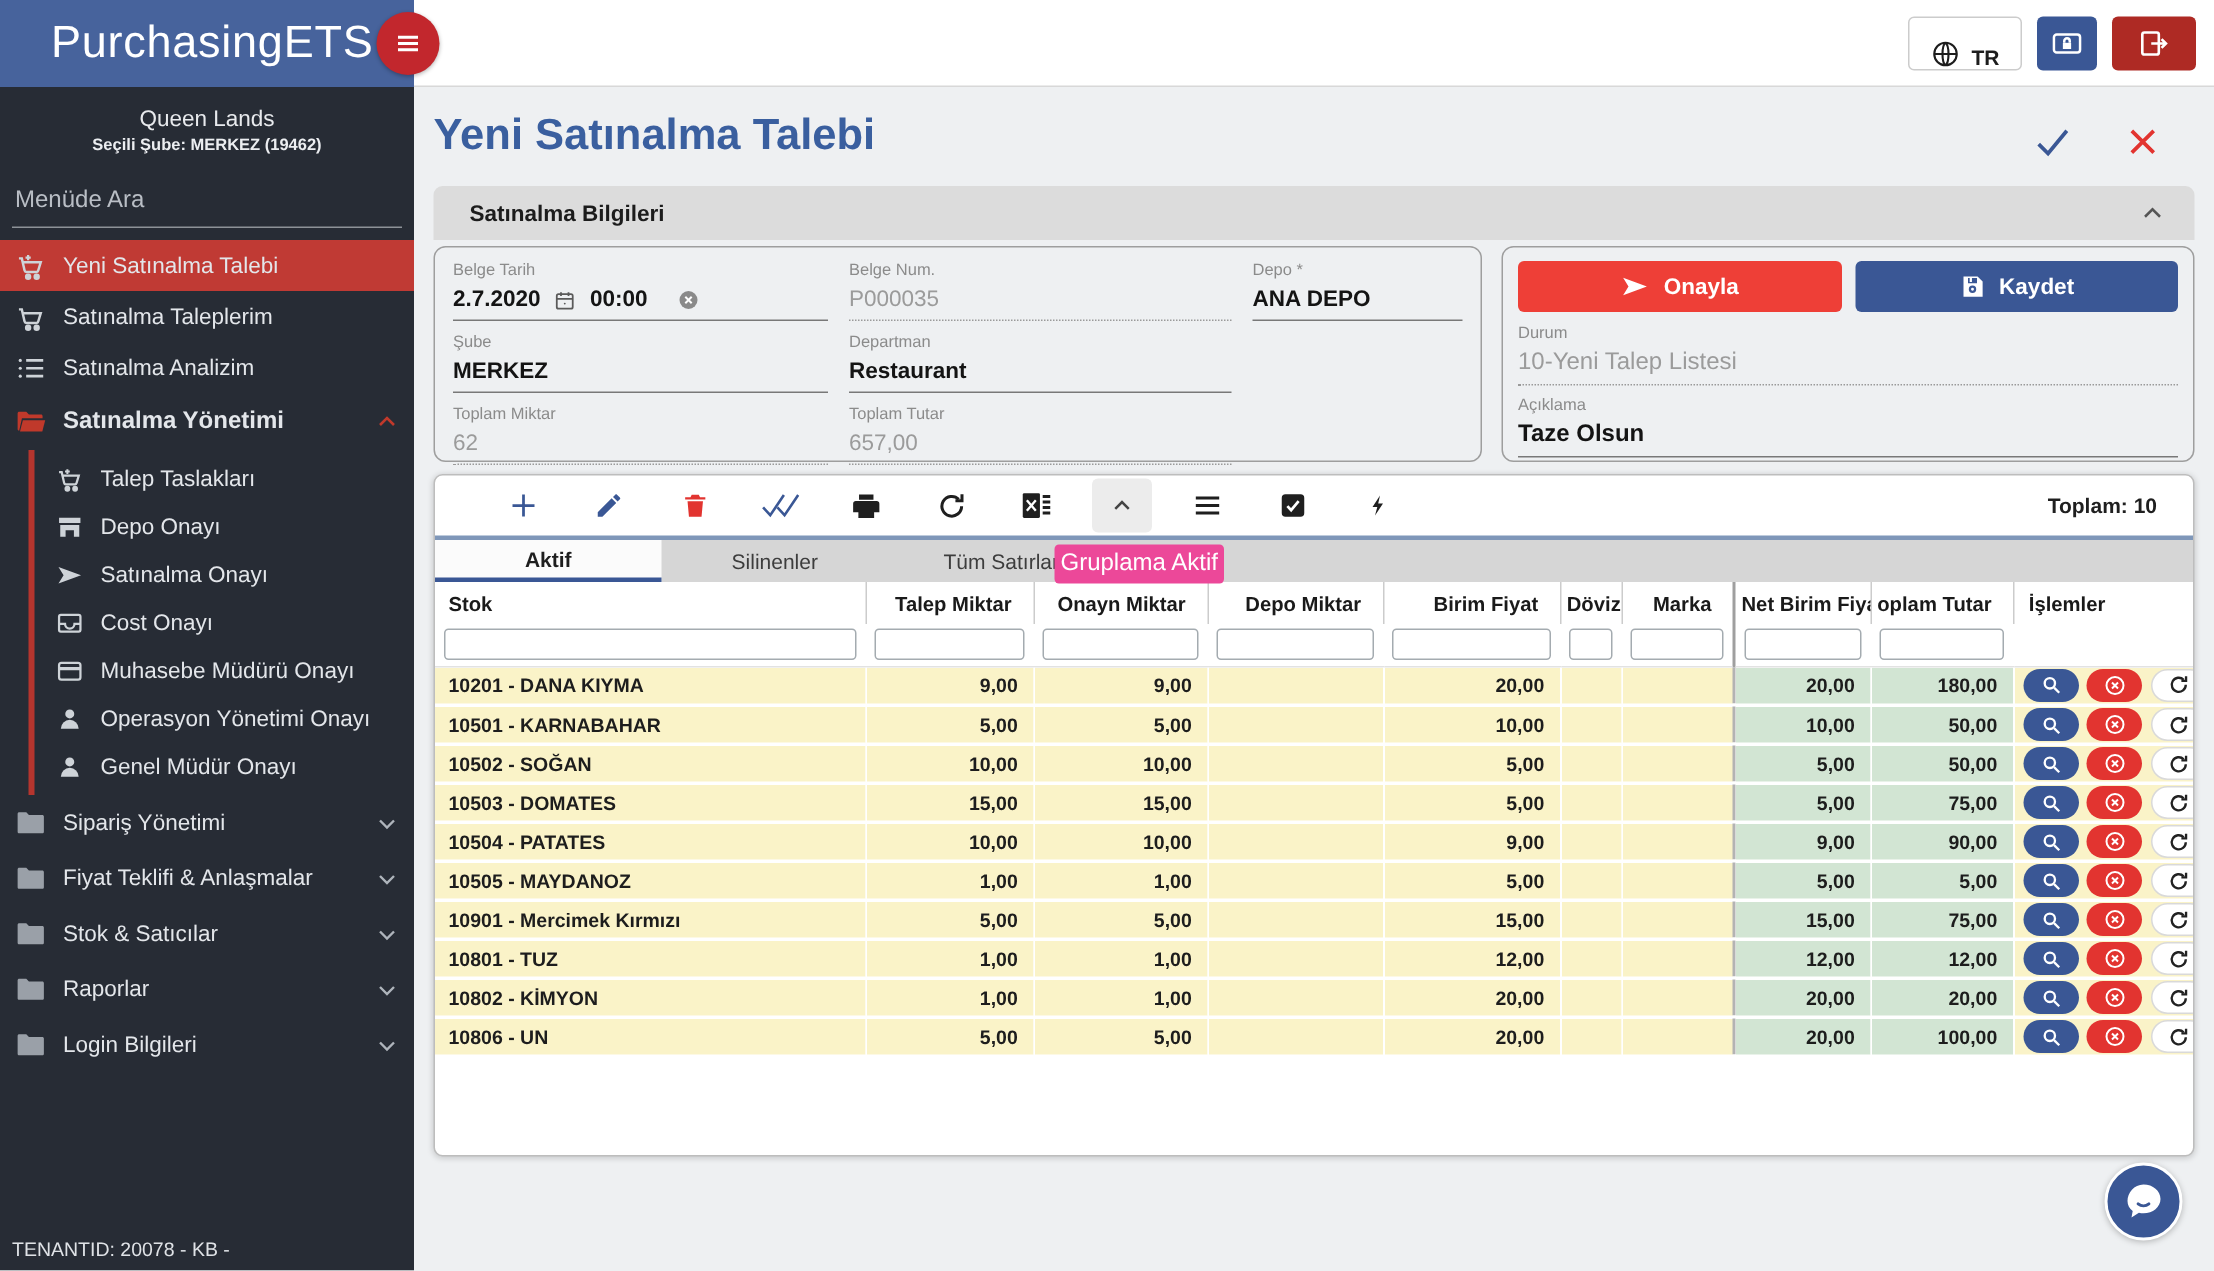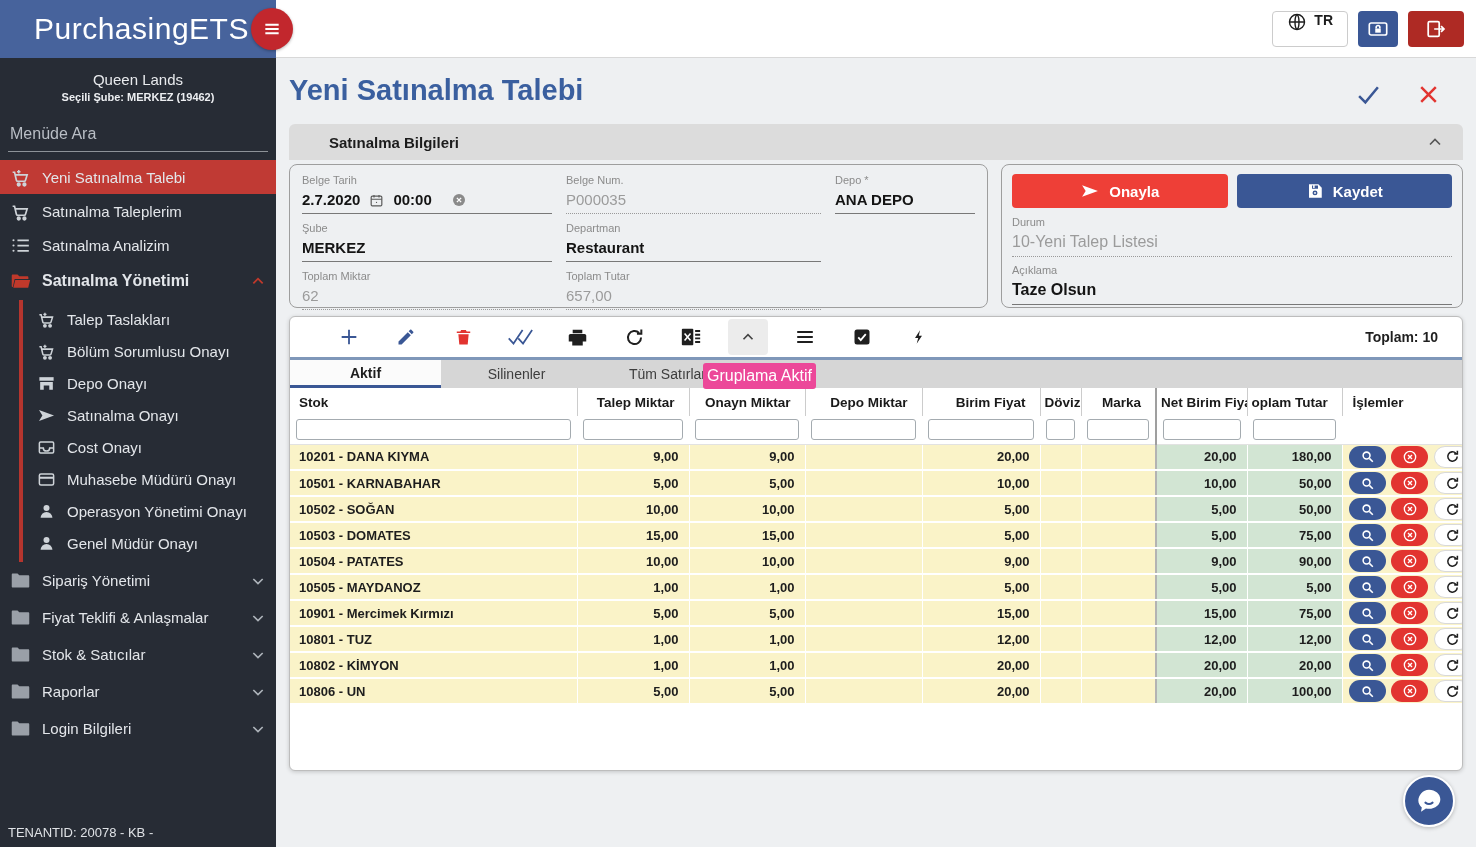--- a/index.html
+++ b/index.html
@@ -6,21 +6,21 @@
   html,body { width:1476px; height:847px; }
   body { font-family:"Liberation Sans","DejaVu Sans",sans-serif; background:#eef0f2; position:relative; overflow:hidden; }
   svg { display:block; }
 
   
   .topbar { position:absolute; top:0; left:0; width:1476px; height:58px; background:#fff; border-bottom:1px solid #d8d8d8; z-index:30; }
   .brand-block { position:absolute; top:0; left:0; width:276px; height:58px; background:#47639c; display:flex; align-items:center; }
   .brand { color:#fff; font-size:30px; font-weight:400; padding-left:34px; letter-spacing:.5px; }
   .burger { position:absolute; left:251px; top:8px; width:42px; height:42px; border-radius:50%; background:#c2272d; border:none; display:flex; align-items:center; justify-content:center; cursor:pointer; box-shadow:0 1px 3px rgba(0,0,0,.3); z-index:40;}
   .topbar-right { position:absolute; right:12px; top:11px; display:flex; gap:10px; align-items:center; }
-  .btn-lang { height:36px; padding:0 14px; background:#fff; border:1px solid #ccc; border-radius:4px; display:flex; align-items:flex-start; gap:7px; font-size:14px; font-weight:700; color:#1d1d1d; cursor:pointer; }
+  .btn-lang { height:36px; padding:0 14px; background:#fff; border:1px solid #ccc; border-radius:4px; display:flex; align-items:flex-end; gap:7px; font-size:14px; font-weight:700; color:#1d1d1d; cursor:pointer; }
   .btn-lock { width:40px; height:36px; background:#3a5795; border:none; border-radius:4px; display:flex; align-items:center; justify-content:center; cursor:pointer; }
   .btn-logout { width:56px; height:36px; background:#ae2a24; border:none; border-radius:4px; display:flex; align-items:center; justify-content:center; cursor:pointer; }
 
   
   .sidebar { position:absolute; top:58px; left:0; width:276px; height:789px; background:#272c35; color:#e3e6ea; z-index:20; }
   .org { text-align:center; padding-top:13px; }
   .org-name { font-size:15px; color:#e8eaed; }
   .org-branch { font-size:11px; font-weight:700; margin-top:3px; color:#eceef1; }
   .side-search { margin:18px 8px 8px 8px; border-bottom:1px solid #8d9298; }
   .side-search input { width:100%; background:transparent; border:none; outline:none; color:#dfe2e6; font-size:16px; padding:4px 2px 8px 2px; }
@@ -42,21 +42,21 @@
   
   .main { position:absolute; top:58px; left:276px; width:1200px; height:789px; background:#eef0f2; padding:10px 13px 0 13px; }
   .page-head { position:relative; height:52px; }
   .page-title { color:#3a5f9f; font-size:29px; font-weight:700; padding-top:6px; }
   .page-actions { position:absolute; right:22px; top:14px; display:flex; gap:34px; }
   .icon-btn { background:none; border:none; cursor:pointer; padding:0; }
 
   
   .info-panel { margin-top:4px; }
   .info-head { height:36px; background:#dcdcdc; border-radius:6px 6px 0 0; display:flex; align-items:center; padding:0 24px; position:relative; }
-  .info-head .t { font-size:15px; font-weight:700; color:#1c1c1c;margin-left:16px; }
+  .info-head .t { font-size:15px; font-weight:700; color:#1c1c1c; }
   .info-collapse { position:absolute; right:18px; top:8px; background:none; border:none; cursor:pointer; color:#555; }
   .info-body { display:flex; gap:13px; padding:4px 0 0 0; }
   .ibox { border:1px solid #9e9e9e; border-radius:8px; background:transparent; }
   .ibox.left { flex:1; padding:9px 12px 10px 12px; display:grid; grid-template-columns:250px 255px 1fr; column-gap:14px; row-gap:8px; height:144px; }
   .ibox.right { width:462px; padding:9px 10px 10px 10px; height:144px; }
   .field { border-bottom:1px solid #787878; padding-bottom:5px; min-width:0; }
   .field.disabled { border-bottom:1px dotted #9a9a9a; }
   .flabel { font-size:11px; color:#8b8b8b; margin-bottom:5px; white-space:nowrap; }
   .fvalue { font-size:15px; font-weight:700; color:#141414; white-space:nowrap; }
   .field.disabled .fvalue { color:#9b9b9b; font-weight:400; }
@@ -209,32 +209,20 @@
           <span class="sicon">
             <svg viewBox="0 0 24 24" fill="none" stroke="currentColor" stroke-width="1.9">
               <path d="M10 3.5v4M8 5.5h4" stroke-width="1.7"></path>
               <path d="M3 6h2.2l2.1 9.2a1.4 1.4 0 0 0 1.4 1.1h7.6a1.4 1.4 0 0 0 1.4-1.1L19.6 9H6"></path>
               <circle cx="10" cy="20" r="1.5" fill="currentColor"></circle>
               <circle cx="16.5" cy="20" r="1.5" fill="currentColor"></circle>
             </svg>
           </span>
 
           <span>Talep Taslakları</span>
-        </div>
-        <div class="side-item">
-          <span class="sicon">
-            <svg viewBox="0 0 24 24" fill="none" stroke="currentColor" stroke-width="1.9">
-              <path d="M10 3.5v4M8 5.5h4" stroke-width="1.7"></path>
-              <path d="M3 6h2.2l2.1 9.2a1.4 1.4 0 0 0 1.4 1.1h7.6a1.4 1.4 0 0 0 1.4-1.1L19.6 9H6"></path>
-              <circle cx="10" cy="20" r="1.5" fill="currentColor"></circle>
-              <circle cx="16.5" cy="20" r="1.5" fill="currentColor"></circle>
-            </svg>
-          </span>
-
-          <span>Bölüm Sorumlusu Onayı</span>
         </div>
         <div class="side-item">
 
           <span class="sicon">
             <svg viewBox="0 0 24 24" fill="currentColor">
               <path d="M3 4h18v4.5H3z"></path>
               <path d="M4 10h16v10h-4.5v-5.5h-7V20H4z"></path>
             </svg>
           </span>
 

